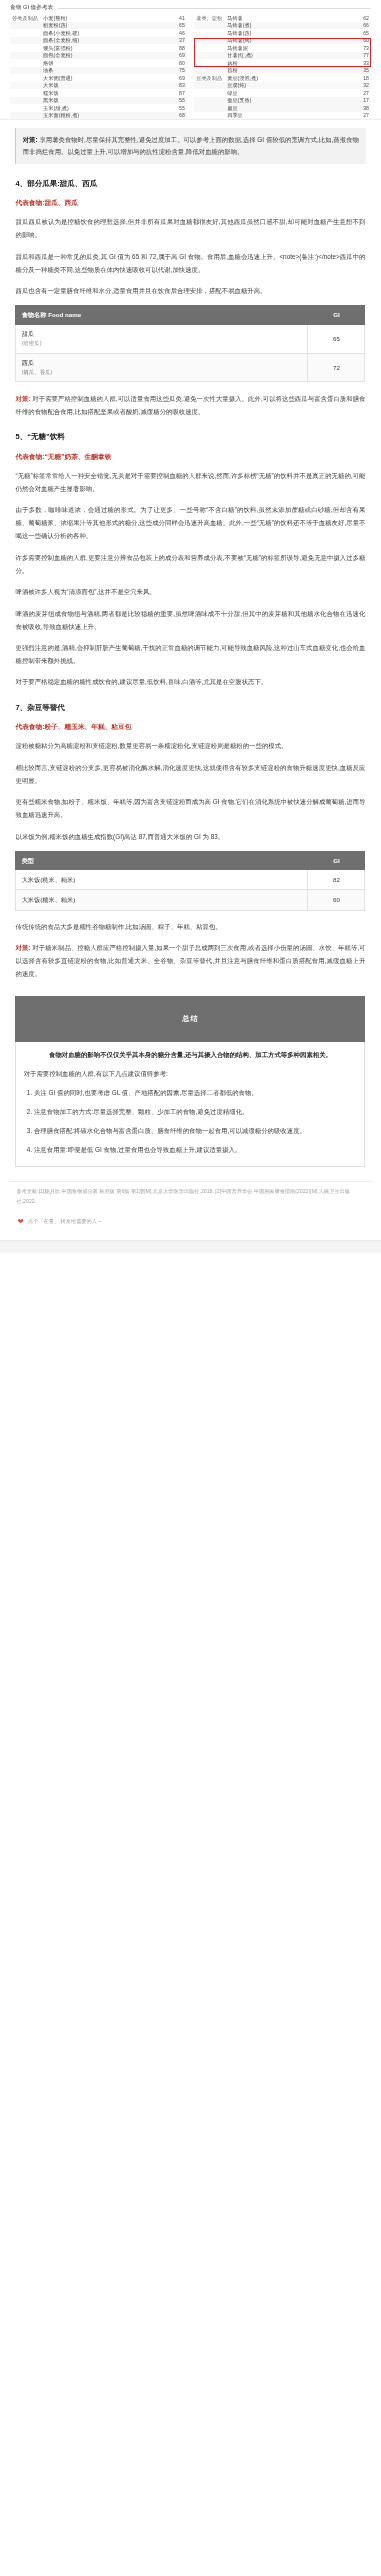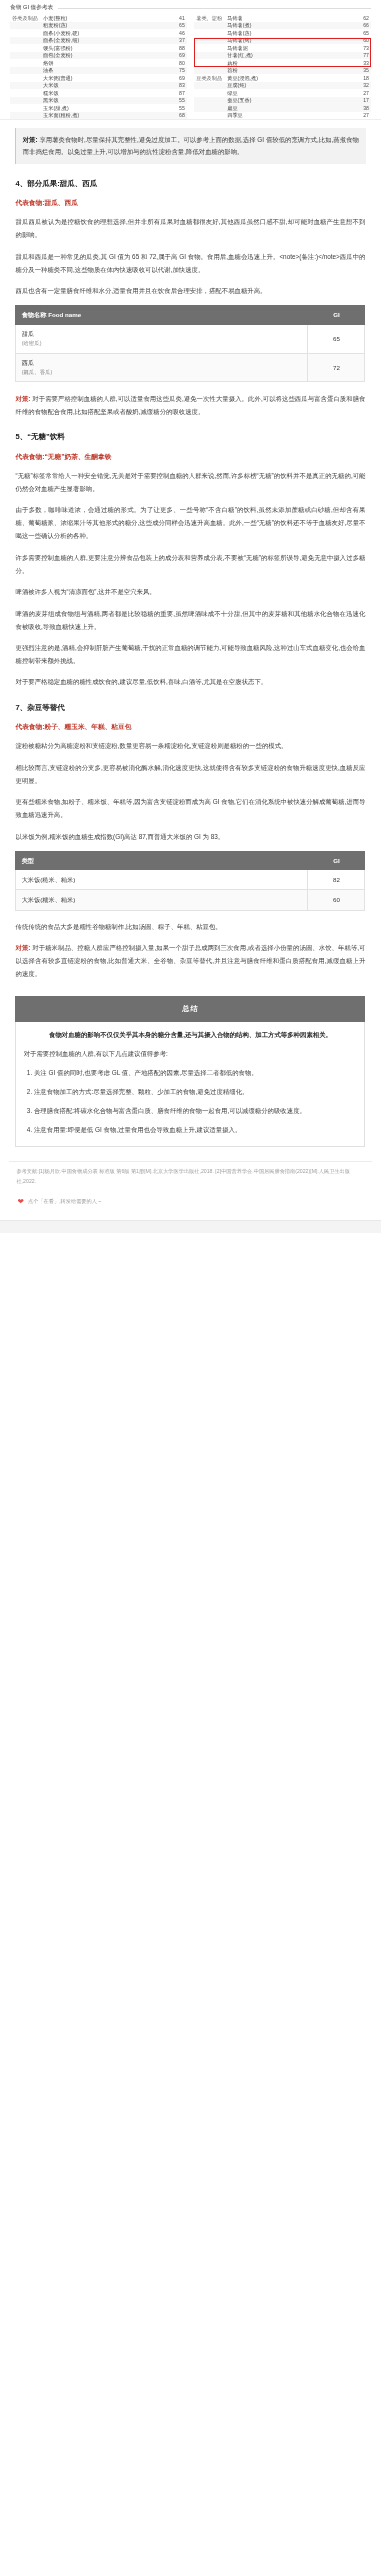--- a/index.html
+++ b/index.html
@@ -133,21 +133,21 @@
 
   
   .summary-title {
     width: calc(100% - 12.4px);
     margin: 15.5px 6.2px 0 6.2px;
     background: #6f6f6f;
     color: #fff;
     text-align: center;
     font-size: 7.2px;
     font-weight: bold;
-    padding: 8px 0;
+    padding: 18px 0;
     letter-spacing: 1px;
   }
   .summary-box {
     width: calc(100% - 12.4px);
     margin: 0 6.2px 5.2px 6.2px;
     border: 0.5px solid #e0e0e0;
     border-top: none;
     padding: 7.2px 7.2px 3.1px 7.2px;
   }
   .summary-lead {

